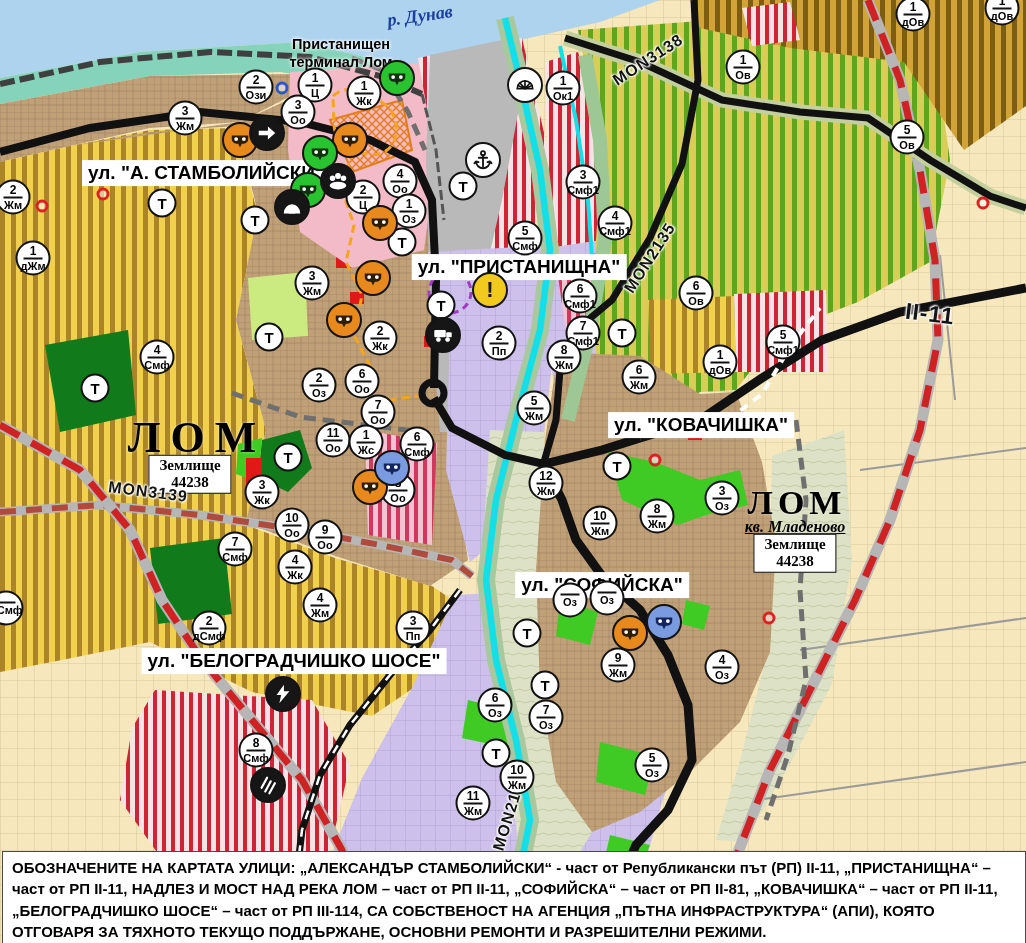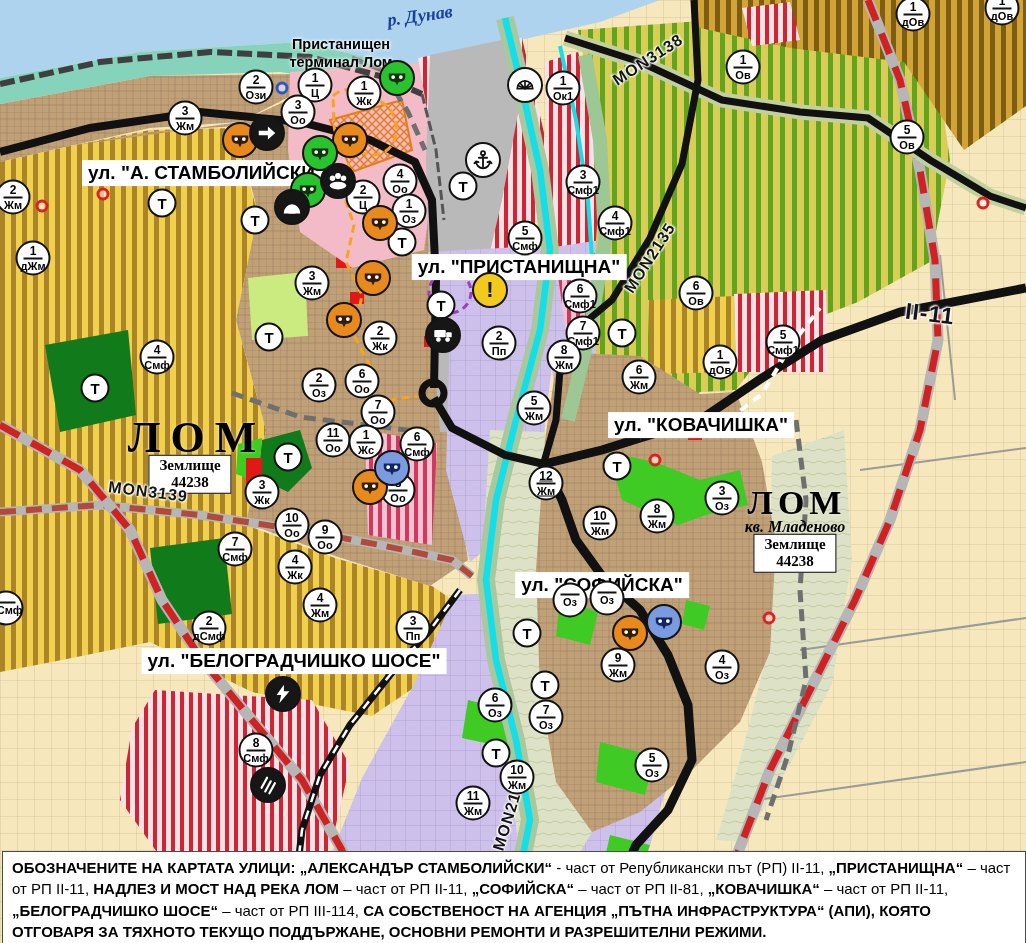--- a/index.html
+++ b/index.html
@@ -45,21 +45,21 @@
   .im-blue{background:#7b9be0;color:#15255e;}
   .im-black{background:#161616;color:#fff;}
   .im-white{background:#fff;color:#111;}
   .im-yellow{background:#f2c91d;color:#1a1a1a;font-weight:700;font-size:22px;}
   .ring{position:absolute;transform:translate(-50%,-50%);width:13px;height:13px;border-radius:50%;
         border:3.5px solid #e02020;background:rgba(255,255,255,.55);box-sizing:border-box;z-index:19;}
   
   #caption{position:absolute;left:2px;top:851px;width:1004px;background:#fff;border:1px solid #4a4a4a;
            padding:5px 9px;z-index:60;font-size:15px;line-height:1.43;color:#000;text-align:left;}
   #caption .b{font-weight:700;}
-  #caption .r{font-weight:400;}
+  #caption .r{font-weight:700;}
   #symdefs{position:absolute;width:0;height:0;overflow:hidden;}
 </style>
 </head>
 <body>
 
 <div id="stage">
 
   <svg id="symdefs" aria-hidden="true">
     <defs>
       <symbol id="i-mask" viewBox="0 0 24 24">
@@ -276,21 +276,21 @@
     </div>
 
     <div class="lbl city c1" style="left:197px;top:437px;">ЛОМ</div>
 
     <div class="lbl zem" style="left:190px;top:474px;">
       <span>Землище</span>
       <span>44238</span>
     </div>
 
     <div class="lbl city c2" style="left:797px;top:503px;">ЛОМ</div>
-    <div class="lbl quarter" style="left:795px;top:527px;">кв. Младеново</div>
+    <div class="lbl quarter" style="left:795px;top:527px;text-decoration:underline;">кв. Младеново</div>
 
     <div class="lbl zem" style="left:795px;top:553px;">
       <span>Землище</span>
       <span>44238</span>
     </div>
 
     <div class="lbl street" style="left:206px;top:173px;">ул. "А. СТАМБОЛИЙСКИ"</div>
     <div class="lbl street" style="left:519px;top:267px;">ул. "ПРИСТАНИЩНА"</div>
     <div class="lbl street" style="left:701px;top:425px;">ул. "КОВАЧИШКА"</div>
     <div class="lbl street" style="left:602px;top:585px;">ул. "СОФИЙСКА"</div>
@@ -487,21 +487,21 @@
       <div class="zm" style="left: 534px; top: 408px;">
         <span class="n">5</span>
         <span class="bar"></span>
         <span class="a">Жм</span>
       </div>
       <div class="zm" style="left: 499px; top: 343px;">
         <span class="n">2</span>
         <span class="bar"></span>
         <span class="a">Пп</span>
       </div>
-      <div class="zm" style="left: 546px; top: 483px; text-decoration: underline;">
+      <div class="zm" style="left: 546px; top: 483px;">
         <span class="n">12</span>
         <span class="bar"></span>
         <span class="a">Жм</span>
       </div>
       <div class="zm" style="left: 639px; top: 377px;">
         <span class="n">6</span>
         <span class="bar"></span>
         <span class="a">Жм</span>
       </div>
       <div class="zm" style="left: 696px; top: 293px;">

